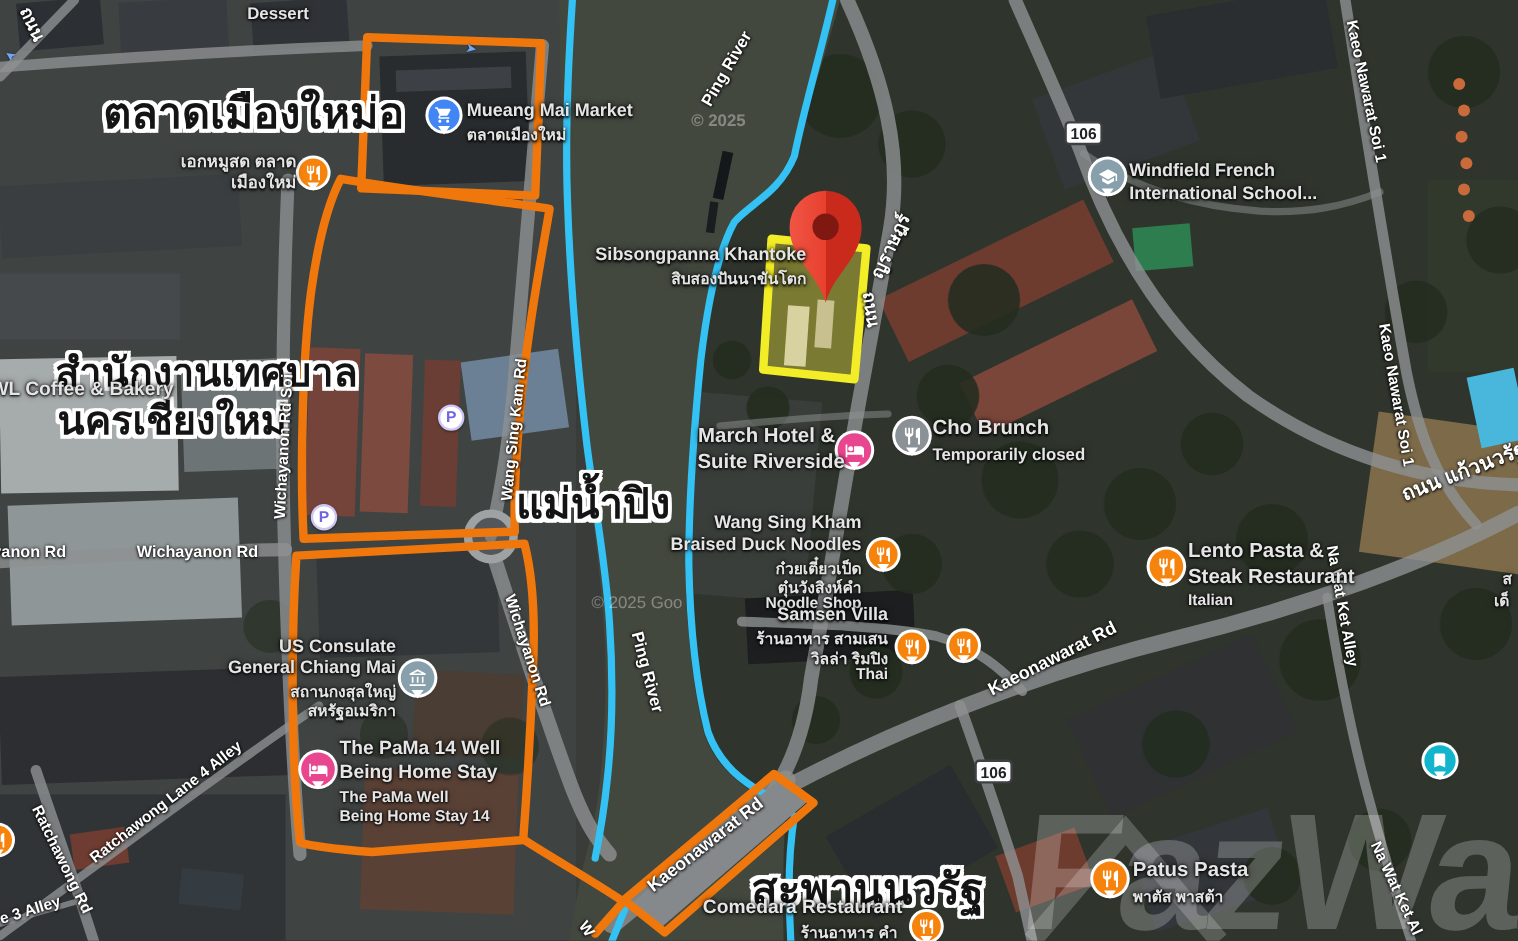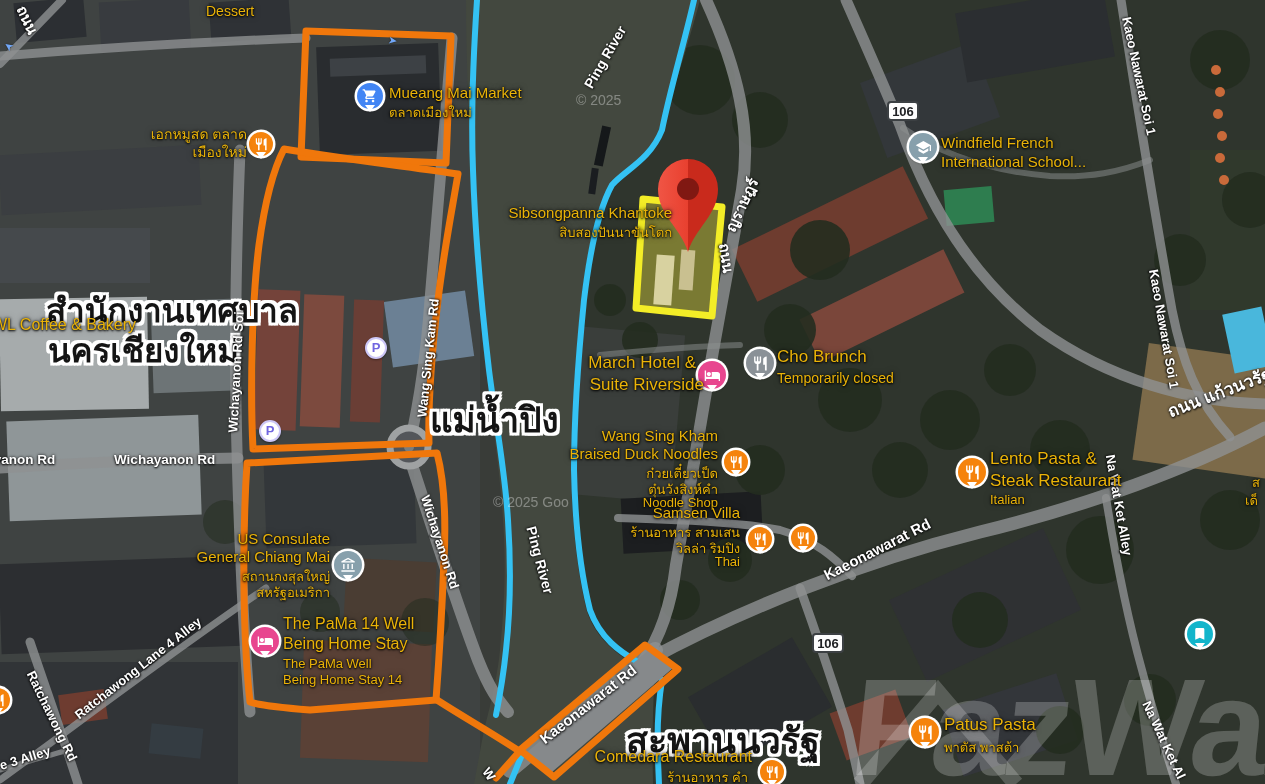--- a/index.html
+++ b/index.html
@@ -1,20 +1,20 @@
 <!DOCTYPE html>
 <html><head>
 <meta charset="utf-8">
 <style>
   html,body{margin:0;padding:0;background:#222;}
   .map{position:relative;width:1265px;height:784px;overflow:hidden;background:#383b36;
        font-family:"Liberation Sans",sans-serif;}
   .map svg.base{position:absolute;left:0;top:0;}
   
-  .lbl{position:absolute;color:#eab308;font-weight:normal;white-space:nowrap;
+  .lbl{position:absolute;color:#e5e5e5;font-weight:bold;white-space:nowrap;
        text-shadow:0 1px 2px rgba(0,0,0,.95),0 0 3px rgba(0,0,0,.9),0 0 6px rgba(0,0,0,.55);}
   .lbl.r{transform:translateX(-100%);text-align:right;}
   
   .road{position:absolute;color:#fff;font-weight:bold;font-size:13px;white-space:nowrap;
         text-shadow:0 1px 2px rgba(0,0,0,.95),0 0 3px rgba(0,0,0,.9);}
   
   .big{position:absolute;color:#141414;font-weight:bold;white-space:nowrap;
        text-shadow:-3px -3px 0 #fff,3px -3px 0 #fff,-3px 3px 0 #fff,3px 3px 0 #fff,
                    -3px 0 0 #fff,3px 0 0 #fff,0 -3px 0 #fff,0 3px 0 #fff;}
   
@@ -194,23 +194,24 @@
 
     <path d="M860,784 L938,692 L1016,784" fill="none" stroke="rgba(255,255,255,.2)" stroke-width="16"></path>
 
     <g transform="translate(688,192)">
       <path d="M0,60 C-7,36 -30,23 -30,-3 A30,30 0 1,1 30,-3 C30,23 7,36 0,60 Z" fill="url(#ping)"></path>
       <circle cx="0" cy="-3" r="11" fill="#801812"></circle>
     </g>
   </svg>
 
   <div class="wm-brand">FazWaz</div>
-  <div class="wm-copy" style="left:576px;top:92px;">© 2025</div>
+  <div class="wm-copy" style="left:576px;top:92px;font-weight:bold;">© 2025</div>
   <div class="wm-copy" style="left:493px;top:494px;">© 2025 Goo</div>
 
+  <div class="big" style="left:86px;top:66px;font-size:36px;">ตลาดเมืองใหม่อ</div>
   <div class="big" style="left:46px;top:284px;font-size:33px;">สำนักงานเทศบาล</div>
   <div class="big" style="left:430px;top:392px;font-size:35px;">แม่น้ำปิง</div>
   <div class="big" style="left:48px;top:324px;font-size:33px;">นครเชียงใหม่</div>
   <div class="big" style="left:626px;top:712px;font-size:36px;">สะพานนวรัฐ</div>
 
   <div class="road" style="left:27px;top:20px;font-size:15px;transform:translate(-50%,-50%) rotate(65deg);">ถนน</div>
   <div class="road" style="left:605px;top:57px;font-size:14px;transform:translate(-50%,-50%) rotate(-60deg);">Ping River</div>
   <div class="road" style="left:540px;top:560px;font-size:14px;transform:translate(-50%,-50%) rotate(75deg);">Ping River</div>
   <div class="road" style="left:236px;top:372px;transform:translate(-50%,-50%) rotate(-87deg);">Wichayanon Rd Soi</div>
   <div class="road" style="left:428px;top:358px;transform:translate(-50%,-50%) rotate(-84deg);">Wang Sing Kam Rd</div>

